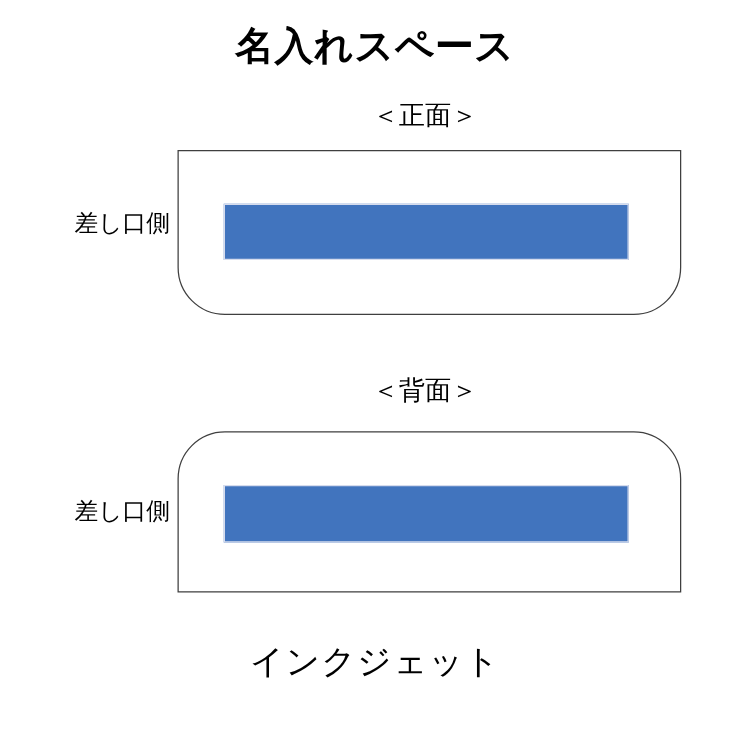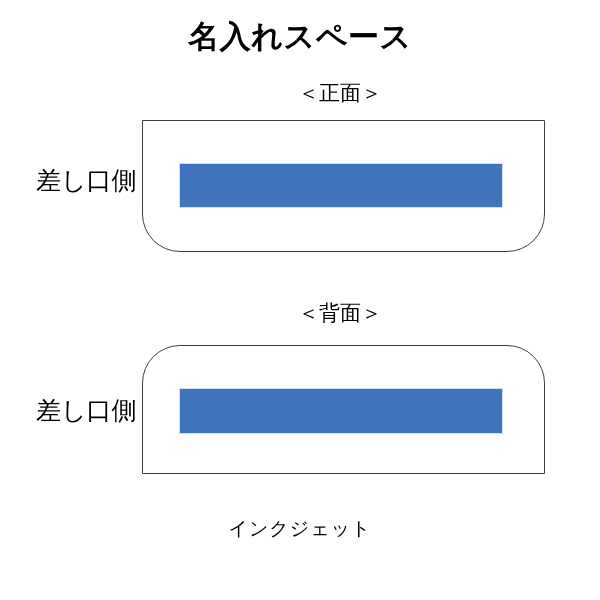--- a/index.html
+++ b/index.html
@@ -51,21 +51,21 @@
     font-weight: normal;
     letter-spacing: 0px;
     white-space: nowrap;
   }
   .view-caption.front { top: 80px; }
   .view-caption.back  { top: 300px; }
 
   
   .side-label {
     position: absolute;
-    font-size: 25px;
+    font-size: 19px;
     line-height: 24px;
     white-space: nowrap;
     text-align: right;
     width: 100px;
   }
   .side-label.front { left: 36px; top: 168px; }
   .side-label.back  { left: 36px; top: 398px; }
 
   
   .card {
@@ -107,21 +107,21 @@
   
   .spec {
     position: absolute;
     left: 0;
     width: 600px;
     text-align: center;
     white-space: nowrap;
   }
   .spec.method {
     top: 512px;
-    font-size: 19px;
+    font-size: 27px;
     line-height: 34px;
     letter-spacing: 1px;
   }
   .spec.dimensions {
     top: 552px;
     font-size: 30px;
     line-height: 38px;
     letter-spacing: 1px;
   }
 </style>

